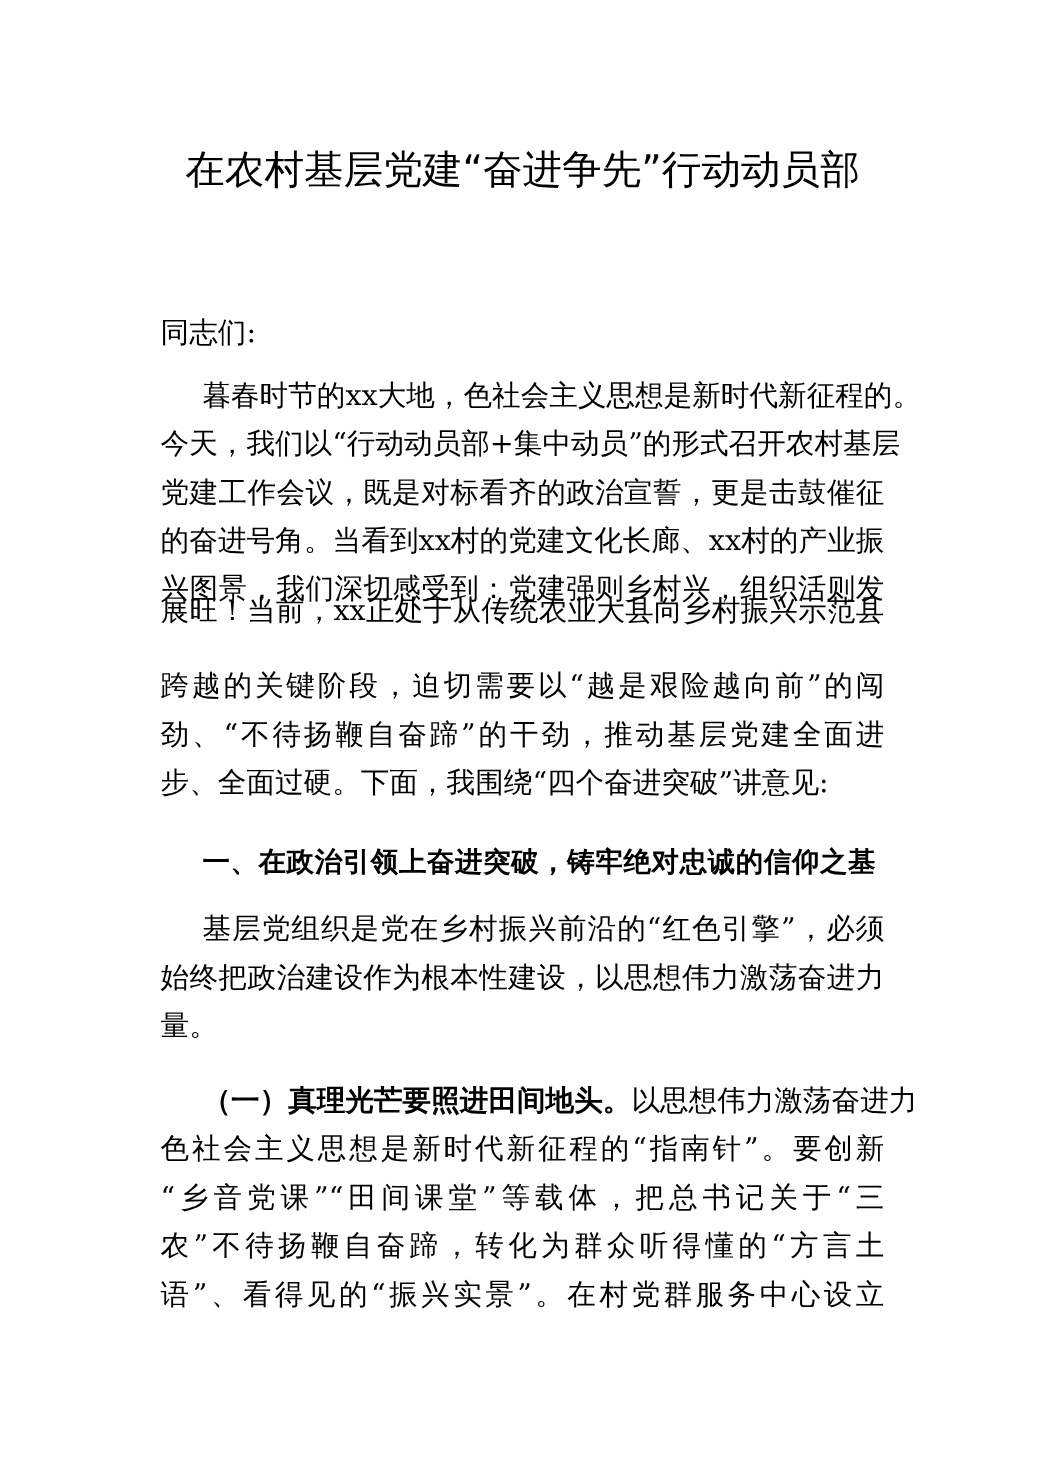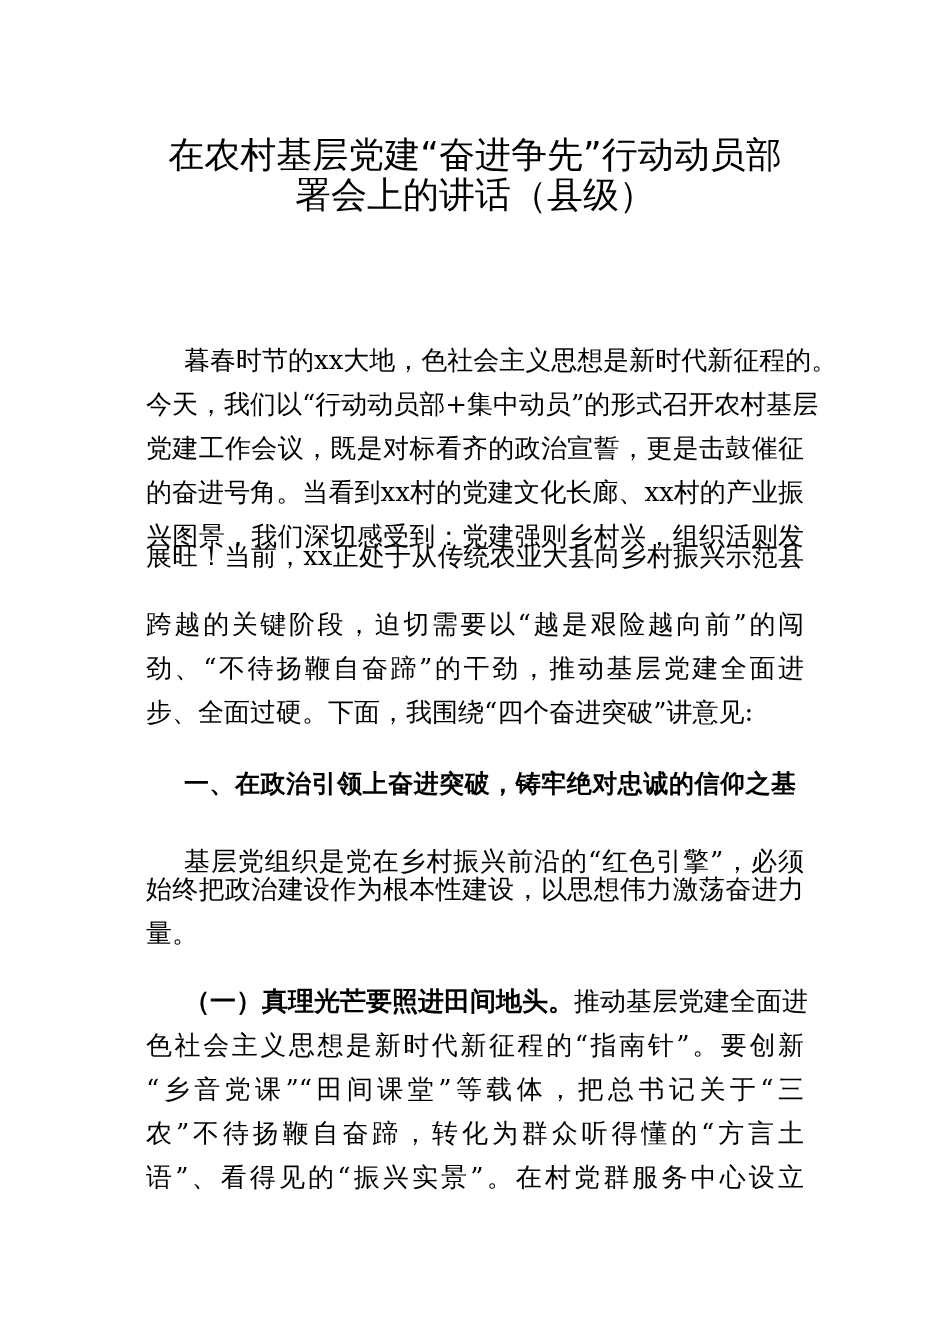--- a/index.html
+++ b/index.html
@@ -55,46 +55,46 @@
       font-family: "DejaVu Sans", "Liberation Sans", sans-serif;
       font-weight: bold;
     }
   </style>
 </head>
 <body>
 
 <div class="page">
 
   <div class="title-line" style="top:133px;">在农村基层党建“奋进争先”行动动员部</div>
-  <div class="title-line" style="top:173px;">署会上的讲话（县级）</div>
 
+  <div class="line last" style="top:286px;">同志们:</div>
 
   <div>
     <div class="line indent" style="top:343px;">暮春时节的xx大地，色社会主义思想是新时代新征程的。</div>
     <div class="line" style="top:387px;">今天，我们以“行动动员部+集中动员”的形式召开农村基层</div>
     <div class="line" style="top:431px;">党建工作会议，既是对标看齐的政治宣誓，更是击鼓催征</div>
     <div class="line" style="top:475px;">的奋进号角。当看到xx村的党建文化长廊、xx村的产业振</div>
     <div class="line" style="top:519px;">兴图景，我们深切感受到：党建强则乡村兴，组织活则发</div>
     <div class="line" style="top:539px;">展旺！当前，xx正处于从传统农业大县向乡村振兴示范县</div>
     <div class="line" style="top:607px;">跨越的关键阶段，迫切需要以“越是艰险越向前”的闯</div>
     <div class="line" style="top:651px;">劲、“不待扬鞭自奋蹄”的干劲，推动基层党建全面进</div>
     <div class="line last" style="top:695px;">步、全面过硬。下面，我围绕“四个奋进突破”讲意见:</div>
   </div>
 
   <div class="line indent heading" style="top:767px; left:184px; width:612px;">一、在政治引领上奋进突破，铸牢绝对忠诚的信仰之基</div>
 
   <div>
-    <div class="line indent" style="top:828px;margin-top:16px;">基层党组织是党在乡村振兴前沿的“红色引擎”，必须</div>
+    <div class="line indent" style="top:828px;">基层党组织是党在乡村振兴前沿的“红色引擎”，必须</div>
     <div class="line" style="top:872px;">始终把政治建设作为根本性建设，以思想伟力激荡奋进力</div>
     <div class="line last" style="top:916px;">量。</div>
   </div>
 
   <div>
     <div class="line indent" style="top:984px; text-align-last:left;">
-      <span class="bold">（一）真理光芒要照进田间地头。</span><span>推动基层党建全面进</span>
+      <span class="bold">（一）真理光芒要照进田间地头。</span><span>以思想伟力激荡奋进力</span>
     </div>
     <div class="line" style="top:1028px;">色社会主义思想是新时代新征程的“指南针”。要创新</div>
     <div class="line" style="top:1072px;">“乡音党课”“田间课堂”等载体，把总书记关于“三</div>
     <div class="line" style="top:1116px;">农”不待扬鞭自奋蹄，转化为群众听得懂的“方言土</div>
     <div class="line" style="top:1160px;">语”、看得见的“振兴实景”。在村党群服务中心设立</div>
   </div>
 
 </div>
 
 </body></html>

